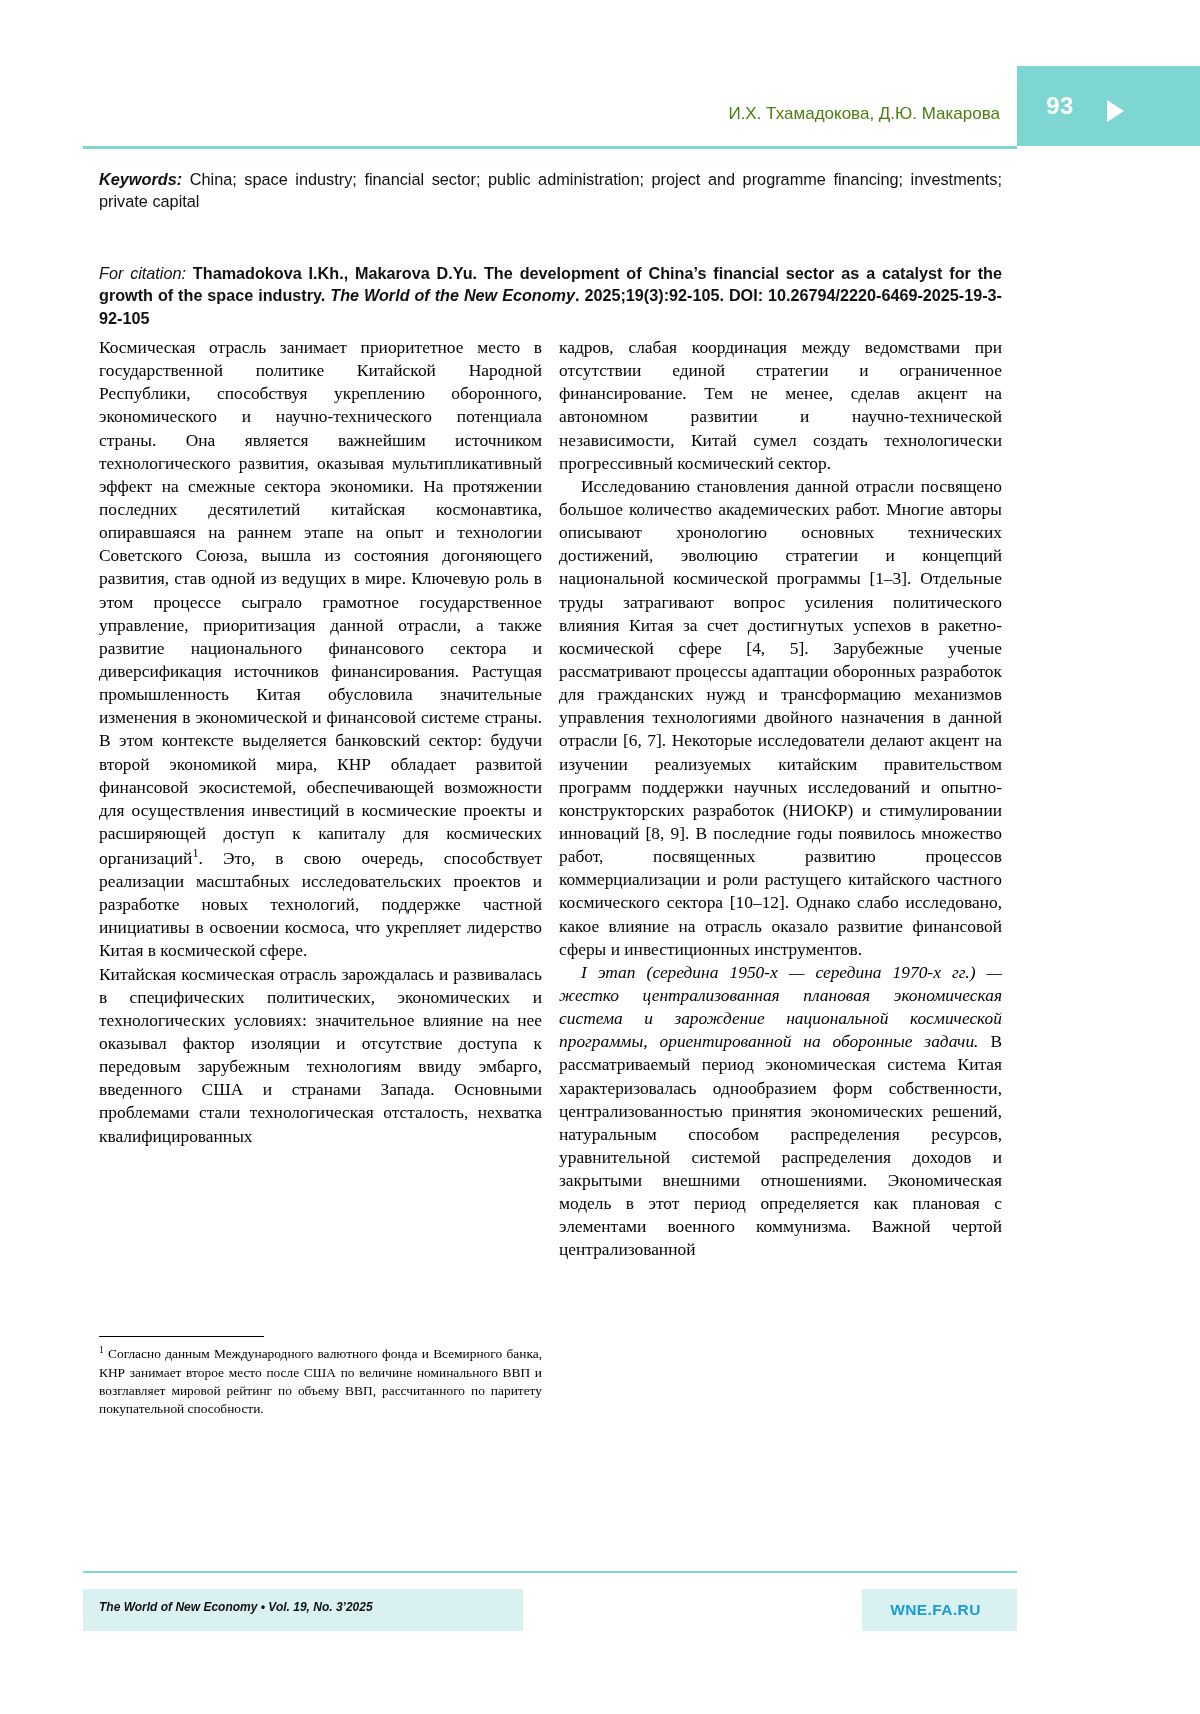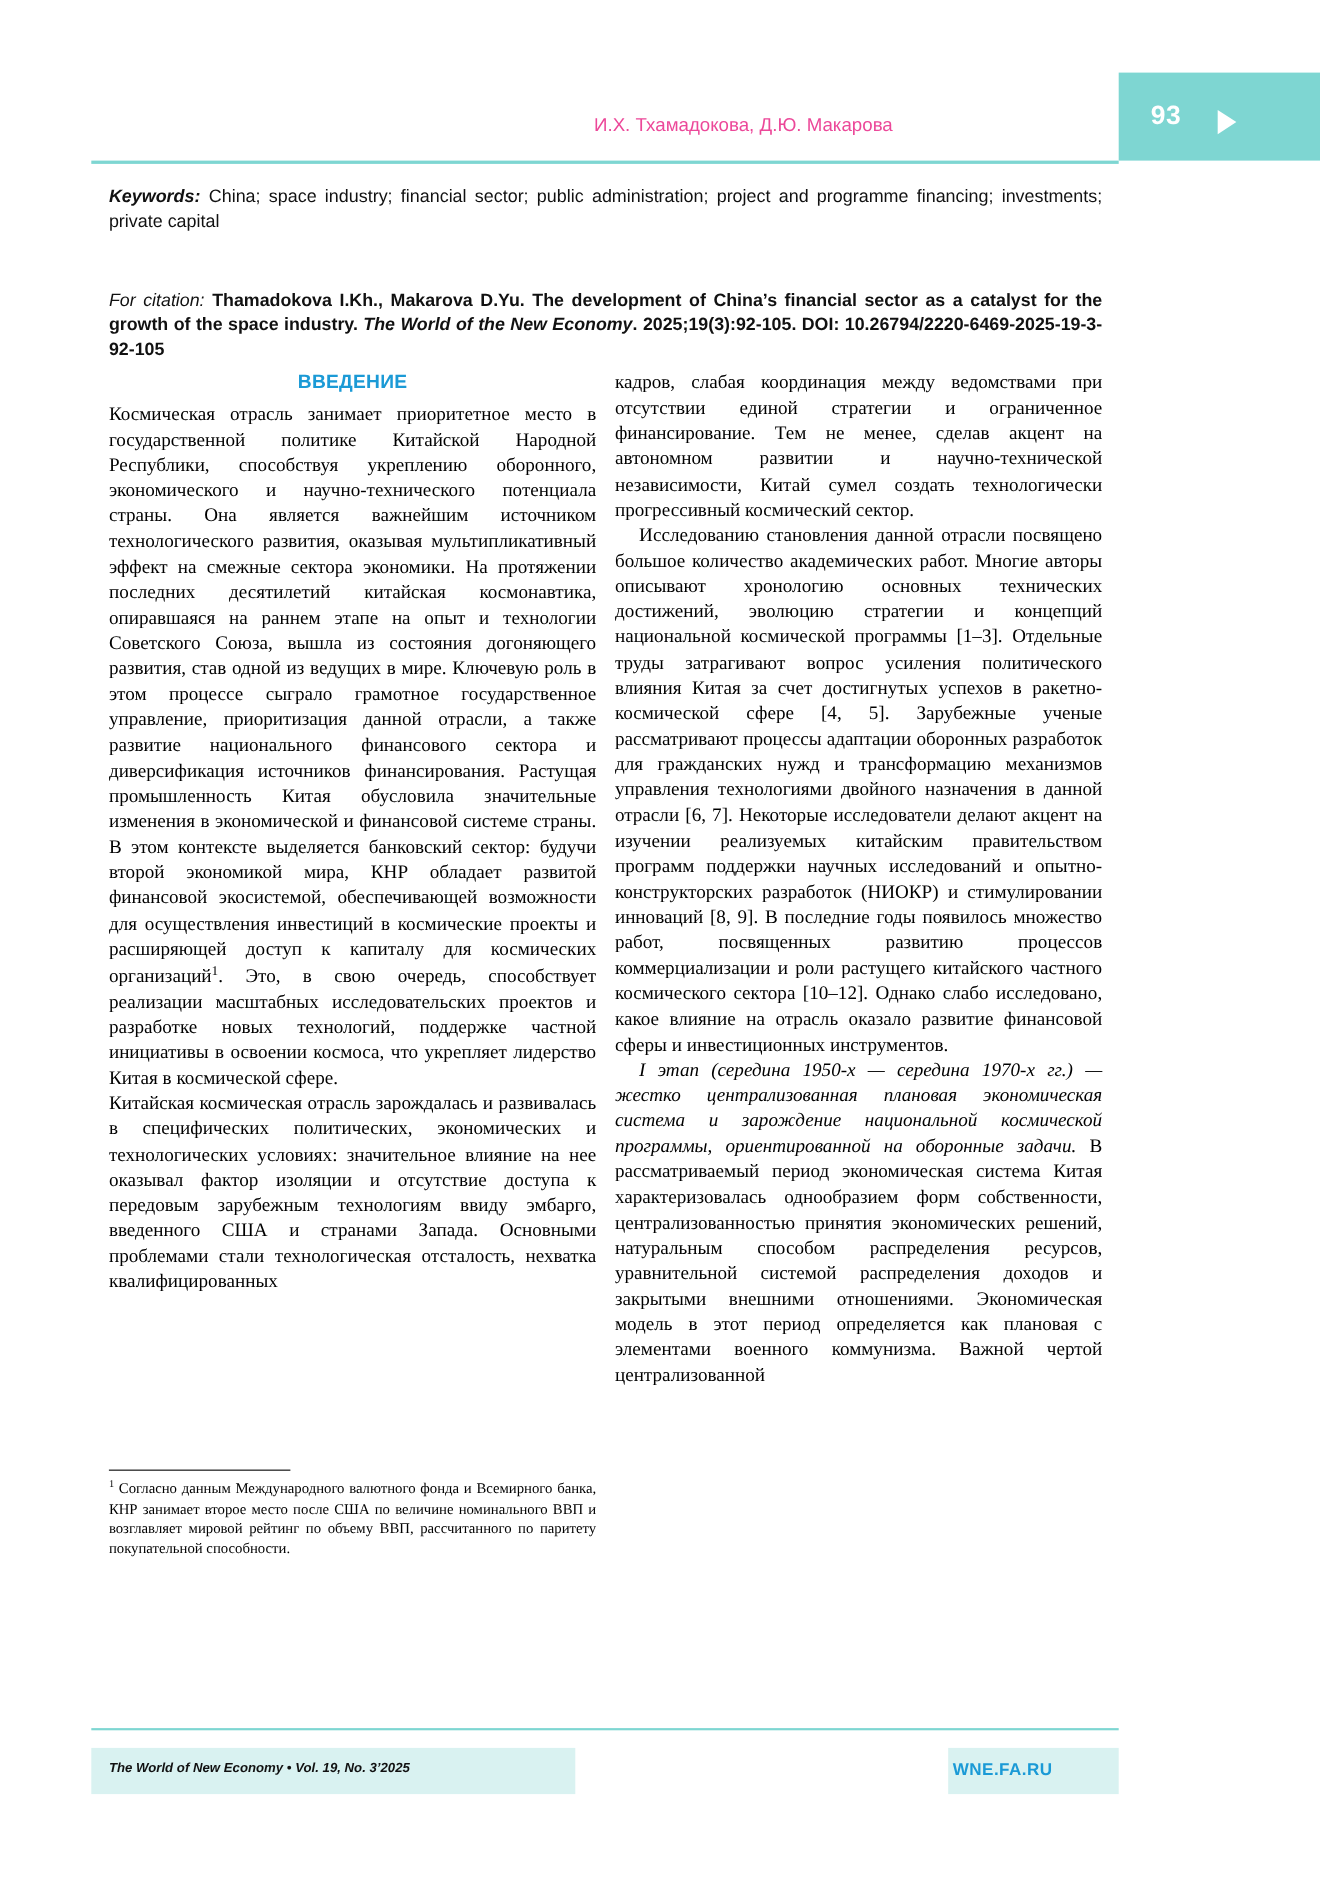--- a/index.html
+++ b/index.html
@@ -44,23 +44,23 @@
     height: 0;
     border-left: 17px solid #ffffff;
     border-top: 11px solid transparent;
     border-bottom: 11px solid transparent;
   }
   .header-authors {
     position: absolute;
     top: 104px;
     left: 540px;
     width: 460px;
-    text-align: left;
+    text-align: right;
     font-size: 17px;
-    color: #ec4899;
+    color: #4d7c0f;
   }
   .header-rule {
     position: absolute;
     top: 146px;
     left: 83px;
     width: 934px;
     height: 3px;
     background: #7ed6d2;
   }
 
@@ -172,21 +172,21 @@
     top: 1600px;
     left: 99px;
     font-size: 12px;
     font-weight: bold;
     font-style: italic;
     color: #111111;
   }
   .footer-right-text {
     position: absolute;
     top: 1601px;
-    left: 834px;
+    left: 858px;
     width: 155px;
     text-align: center;
     font-size: 15.5px;
     font-weight: bold;
     color: #1b9ad6;
     letter-spacing: 0.4px;
   }
 </style>
 </head>
 <body>
@@ -201,21 +201,20 @@
 
   <div class="abstract">
     <p><span class="kw-label">Keywords:</span><span> China; space industry; financial sector; public administration; project and programme financing; investments; private capital</span></p>
   </div>
 
   <div class="citation">
     <span class="lead">For citation:</span><b> Thamadokova I.Kh., Makarova D.Yu. The development of China’s financial sector as a catalyst for the growth of the space industry. </b><span class="ital">The World of the New Economy</span><b>. 2025;19(3):92-105. DOI: 10.26794/2220-6469-2025-19-3-92-105</b>
   </div>
 
   <div class="col col-left">
-    <div class="section-title">ВВЕДЕНИЕ</div>
     <p><span>Космическая отрасль занимает приоритетное место в государственной политике Китайской Народной Республики, способствуя укреплению оборонного, экономического и научно-технического потенциала страны. Она является важнейшим источником технологического развития, оказывая мультипликативный эффект на смежные сектора экономики. На протяжении последних десятилетий китайская космонавтика, опиравшаяся на раннем этапе на опыт и технологии Советского Союза, вышла из состояния догоняющего развития, став одной из ведущих в мире. Ключевую роль в этом процессе сыграло грамотное государственное управление, приоритизация данной отрасли, а также развитие национального финансового сектора и диверсификация источников финансирования. Растущая промышленность Китая обусловила значительные изменения в экономической и финансовой системе страны. В этом контексте выделяется банковский сектор: будучи второй экономикой мира, КНР обладает развитой финансовой экосистемой, обеспечивающей возможности для осуществления инвестиций в космические проекты и расширяющей доступ к капиталу для космических организаций</span><sup>1</sup><span>. Это, в свою очередь, способствует реализации масштабных исследовательских проектов и разработке новых технологий, поддержке частной инициативы в освоении космоса, что укрепляет лидерство Китая в космической сфере.</span></p>
     <p>Китайская космическая отрасль зарождалась и развивалась в специфических политических, экономических и технологических условиях: значительное влияние на нее оказывал фактор изоляции и отсутствие доступа к передовым зарубежным технологиям ввиду эмбарго, введенного США и странами Запада. Основными проблемами стали технологическая отсталость, нехватка квалифицированных</p>
   </div>
 
   <div class="col col-right">
     <p>кадров, слабая координация между ведомствами при отсутствии единой стратегии и ограниченное финансирование. Тем не менее, сделав акцент на автономном развитии и научно-технической независимости, Китай сумел создать технологически прогрессивный космический сектор.</p>
     <p class="indent">Исследованию становления данной отрасли посвящено большое количество академических работ. Многие авторы описывают хронологию основных технических достижений, эволюцию стратегии и концепций национальной космической программы [1–3]. Отдельные труды затрагивают вопрос усиления политического влияния Китая за счет достигнутых успехов в ракетно-космической сфере [4, 5]. Зарубежные ученые рассматривают процессы адаптации оборонных разработок для гражданских нужд и трансформацию механизмов управления технологиями двойного назначения в данной отрасли [6, 7]. Некоторые исследователи делают акцент на изучении реализуемых китайским правительством программ поддержки научных исследований и опытно-конструкторских разработок (НИОКР) и стимулировании инноваций [8, 9]. В последние годы появилось множество работ, посвященных развитию процессов коммерциализации и роли растущего китайского частного космического сектора [10–12]. Однако слабо исследовано, какое влияние на отрасль оказало развитие финансовой сферы и инвестиционных инструментов.</p>
     <p class="indent"><i>I этап (середина 1950-х — середина 1970-х гг.) — жестко централизованная плановая экономическая система и зарождение национальной космической программы, ориентированной на оборонные задачи.</i><span> В рассматриваемый период экономическая система Китая характеризовалась однообразием форм собственности, централизованностью принятия экономических решений, натуральным способом распределения ресурсов, уравнительной системой распределения доходов и закрытыми внешними отношениями. Экономическая модель в этот период определяется как плановая с элементами военного коммунизма. Важной чертой централизованной</span></p>
   </div>
 

